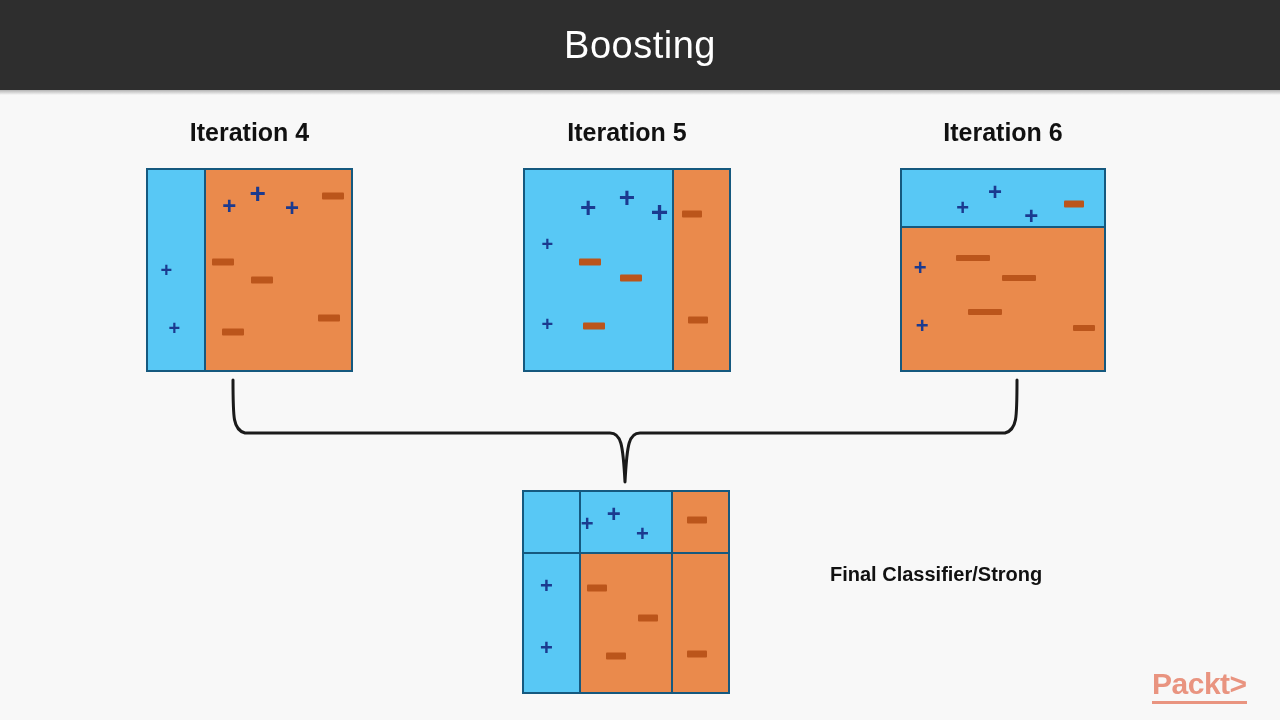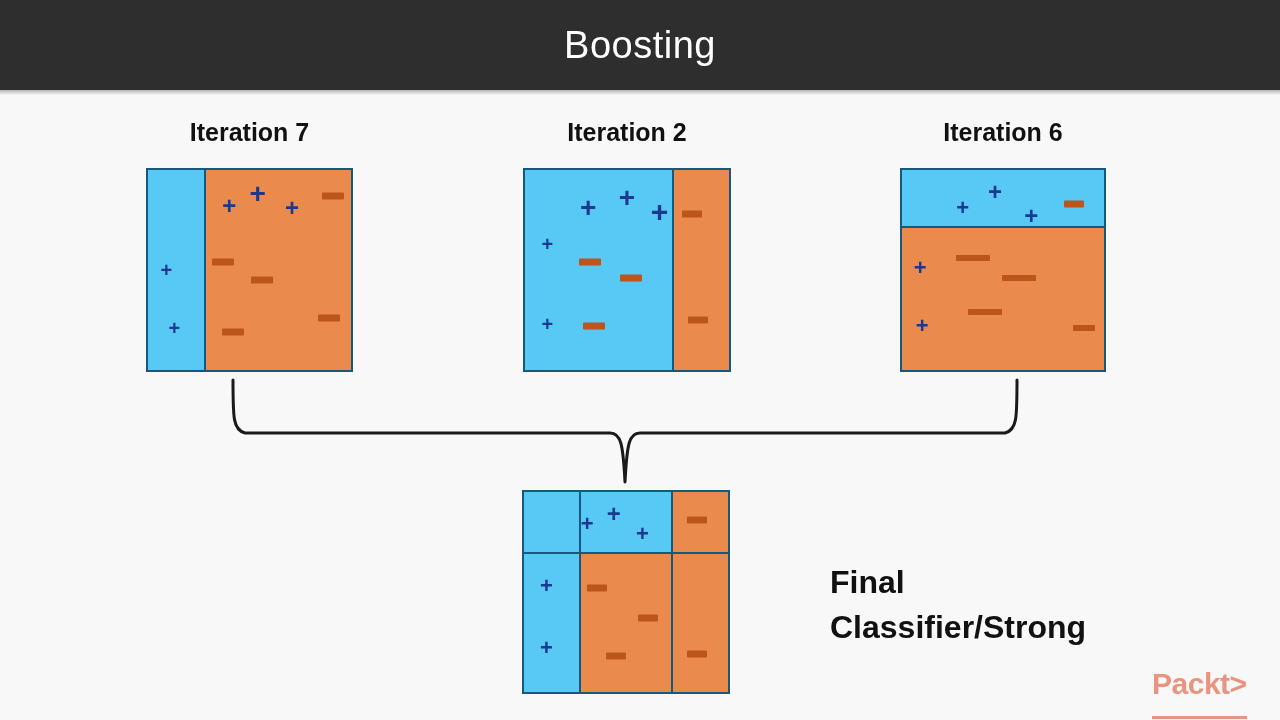--- a/index.html
+++ b/index.html
@@ -94,52 +94,52 @@
     position: absolute;
     left: 225px; top: 378px;
     width: 800px; height: 110px;
   }
 
   
   .final-label {
     position: absolute;
     left: 830px; top: 560px;
     width: 320px;
-    font-size: 32px;
+    font-size: 20px;
     font-weight: bold;
     color: #111111;
     line-height: 1.42;
   }
 
   
   .packt {
     position: absolute;
     left: 1152px; top: 668px;
     color: #e99480;
     font-size: 30px;
     font-weight: bold;
     letter-spacing: -0.5px;
     border-bottom: 3px solid #e99480;
-    padding-bottom: 16px;
+    padding-bottom: 1px;
     line-height: 1.05;
     font-family: "Liberation Sans", sans-serif;
   }
 </style>
 </head>
 <body>
 
 <div id="slide">
 
   <div class="header">
     <div class="header-title">Boosting</div>
   </div>
   <div class="header-shadow"></div>
 
-  <div class="caption" style="left:146px; top:118px; width:207px;">Iteration 7</div>
-  <div class="caption" style="left:523px; top:118px; width:208px;">Iteration 2</div>
+  <div class="caption" style="left:146px; top:118px; width:207px;">Iteration 4</div>
+  <div class="caption" style="left:523px; top:118px; width:208px;">Iteration 5</div>
   <div class="caption" style="left:900px; top:118px; width:206px;">Iteration 6</div>
 
   <div class="panel" id="panel-1" style="left:146px; top:168px; width:207px; height:204px;">
     <div class="region blue" style="left:0;    top:0; width:27.5%; height:100%;"></div>
     <div class="region orange" style="left:27.5%;top:0; width:72.5%; height:100%;"></div>
     <div class="divider-v" style="left:27.5%;"></div>
   <div class="plus" style="left: 9%; top: 50%; font-size: 20px;">+</div>
       <div class="plus" style="left: 13%; top: 79%; font-size: 20px;">+</div>
       <div class="plus" style="left: 40%; top: 18%; font-size: 24px;">+</div>
       <div class="plus" style="left: 54%; top: 12%; font-size: 28px;">+</div>

